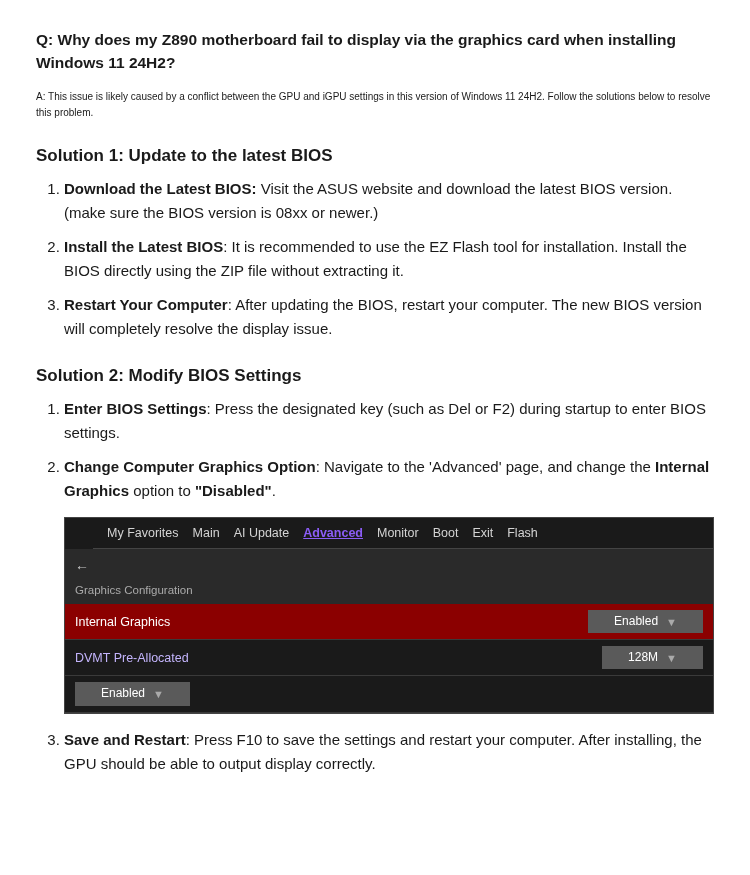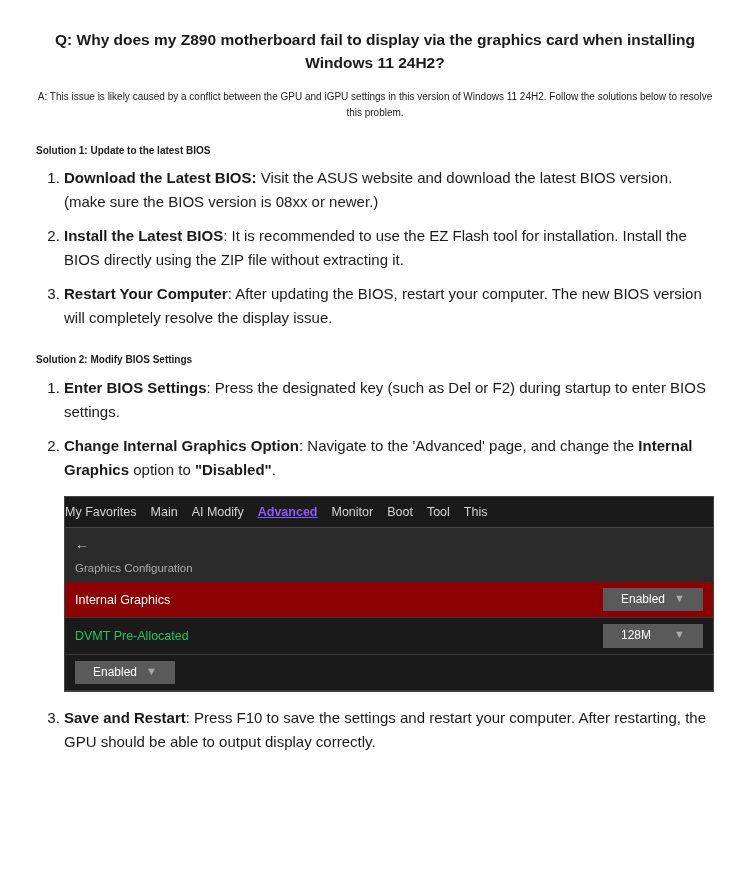--- a/index.html
+++ b/index.html
@@ -9,42 +9,41 @@
       font-size: 15px;
       color: #1a1a1a;
       width: 750px;
       min-height: 875px;
       padding: 28px 36px 28px 36px;
       line-height: 1.55;
     }
 
     .question-block {
       margin-bottom: 18px;
-      text-align: center;
     }
 
     .question-text {
       font-size: 15.5px;
       font-weight: 700;
       line-height: 1.5;
     }
 
     .answer-text {
       font-size: 10px;
       font-weight: 400;
       margin-top: 14px;
       line-height: 1.6;
     }
 
     .solution-block {
       margin-top: 22px;
     }
 
     .solution-title {
-      font-size: 10px;
+      font-size: 17px;
       font-weight: 700;
       margin-bottom: 8px;
     }
 
     ol {
       padding-left: 28px;
       margin: 0;
     }
 
     ol li {
@@ -66,24 +65,25 @@
       margin: 14px 0 14px 0;
       border: 1px solid #444;
       width: 100%;
     }
 
     .bios-menubar {
       background: #1a1a1a;
       color: #d4d4d4;
       display: flex;
       flex-direction: row;
-      padding: 5px 0;
+      padding: 5px 14px;
       gap: 14px;
       font-size: 12.5px;
       border-bottom: 1px solid #444;
+      margin-left: 28px;
     }
 
     .bios-menubar span {
       cursor: default;
       white-space: nowrap;
     }
 
     .bios-menubar span.active {
       color: #8b5cf6;
       font-weight: bold;
@@ -116,36 +116,36 @@
     }
 
     .bios-row.selected {
       background: #8b0000;
       color: #ffffff;
     }
 
     .bios-row-label {
       flex: 1;
       font-size: 12.5px;
-      color: #22c55e;
+      color: #c4b5fd;
     }
 
     .bios-row.selected .bios-row-label {
       color: #ffffff;
     }
 
     .bios-row-value {
       background: #5a5a5a;
       color: #ffffff;
-      padding: 2px 18px;
+      padding: 2px 26px;
       font-size: 12px;
       min-width: 100px;
       text-align: left;
       display: flex;
-      align-items: flex-start;
+      align-items: flex-end;
       justify-content: space-between;
     }
 
     .bios-row.selected .bios-row-value {
       background: #5a5a5a;
     }
 
     .bios-dropdown-arrow {
       color: #aaa;
       font-size: 11px;
@@ -179,34 +179,34 @@
   </ol>
 </div>
 
 <div class="solution-block">
   <p class="solution-title">Solution 2: Modify BIOS Settings</p>
   <ol>
     <li>
       <span class="step-bold">Enter BIOS Settings</span><span>: Press the designated key (such as Del or F2) during startup to enter BIOS settings.</span>
     </li>
     <li>
-      <span class="step-bold">Change Internal Graphics Option</span><span>: Navigate to the 'Advanced' page, and change the </span><span class="inline-bold-quotes">Internal Graphics</span><span> option to </span><span class="inline-bold-quotes">"Disabled"</span><span>.</span>
+      <span class="step-bold">Change Computer Graphics Option</span><span>: Navigate to the 'Advanced' page, and change the </span><span class="inline-bold-quotes">Internal Graphics</span><span> option to </span><span class="inline-bold-quotes">"Disabled"</span><span>.</span>
 
       
       <div class="bios-panel">
 
         <div class="bios-menubar">
           <span>My Favorites</span>
           <span>Main</span>
-          <span>AI Modify</span>
+          <span>AI Update</span>
           <span class="active">Advanced</span>
           <span>Monitor</span>
           <span>Boot</span>
-          <span>Tool</span>
-          <span>This</span>
+          <span>Exit</span>
+          <span>Flash</span>
         </div>
 
         <div class="bios-breadcrumb">
           <span style="font-size:14px; color:#ccc; margin-right:4px;">←</span>
         </div>
 
         <div class="bios-section-title">Graphics Configuration</div>
 
         <div class="bios-row selected">
           <span class="bios-row-label">Internal Graphics</span>
@@ -224,16 +224,16 @@
         </div>
         <div class="bios-row">
           <span class="bios-row-value">
             Enabled
             <span class="bios-dropdown-arrow">▼</span>
           </span>
         </div>
       </div>
     </li>
     <li>
-      <span class="step-bold">Save and Restart</span><span>: Press F10 to save the settings and restart your computer. After restarting, the GPU should be able to output display correctly.</span>
+      <span class="step-bold">Save and Restart</span><span>: Press F10 to save the settings and restart your computer. After installing, the GPU should be able to output display correctly.</span>
     </li>
   </ol>
 </div>
 
 </body></html>

